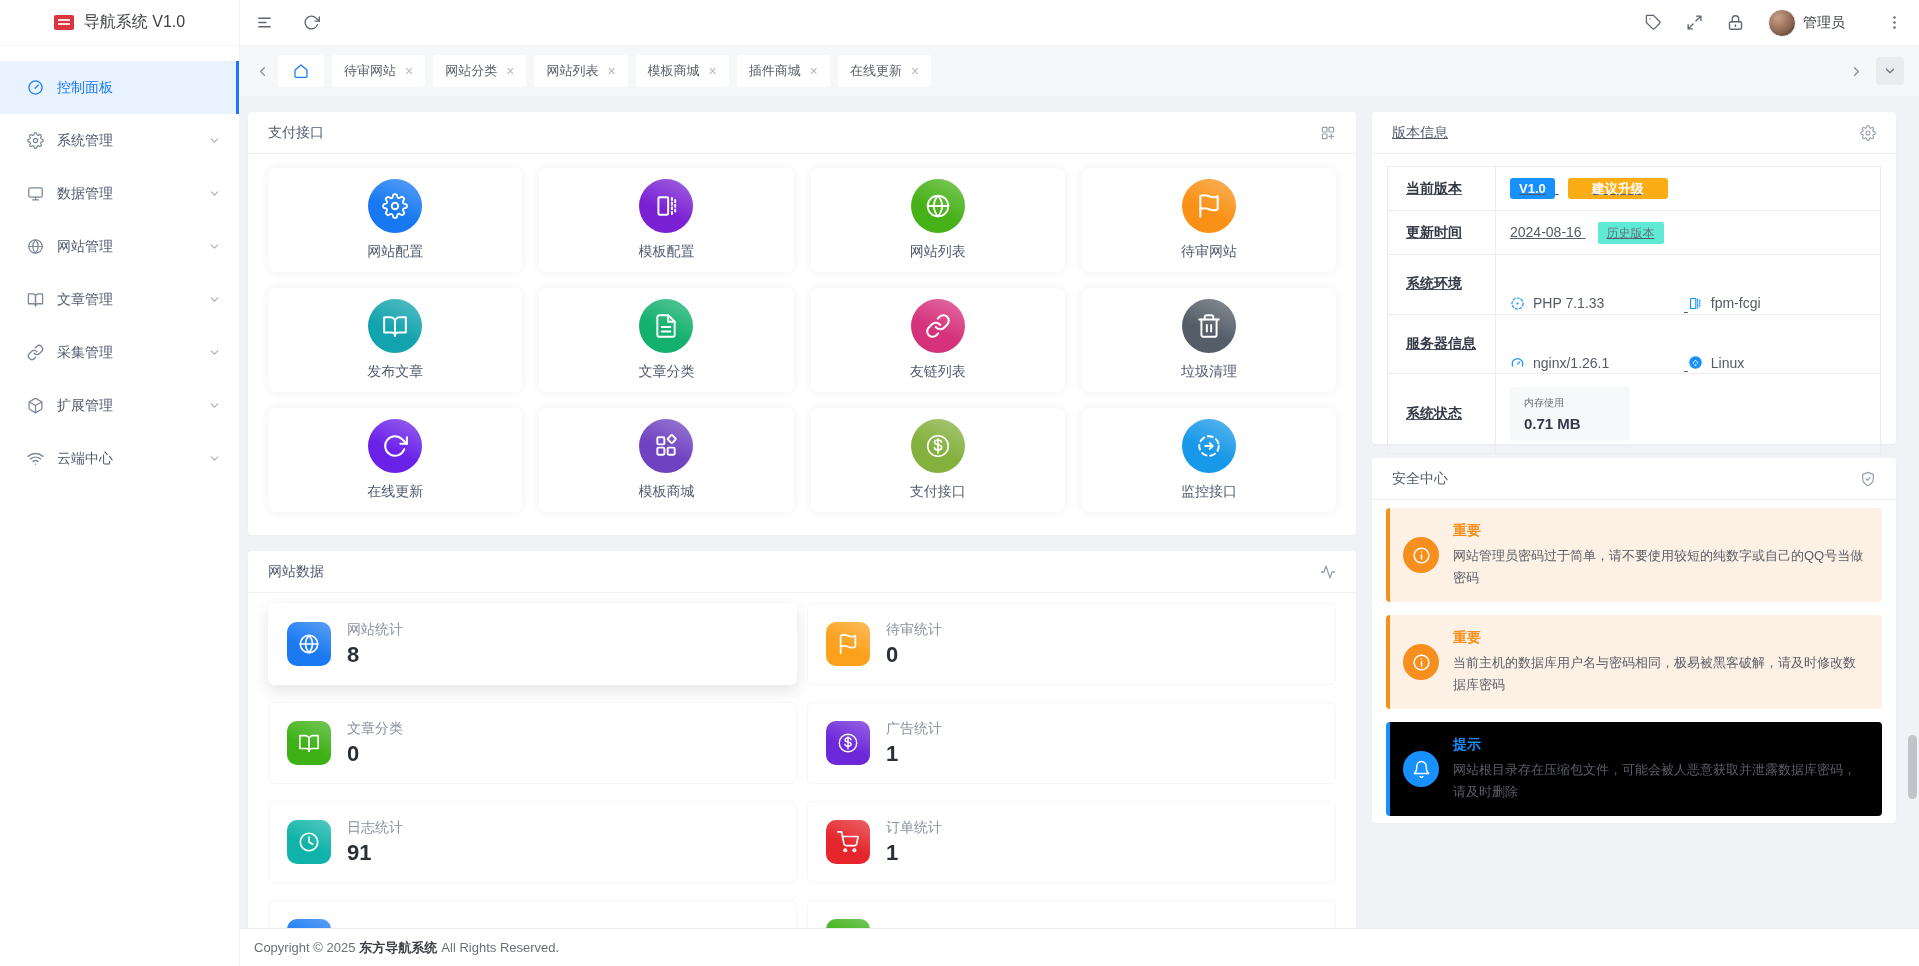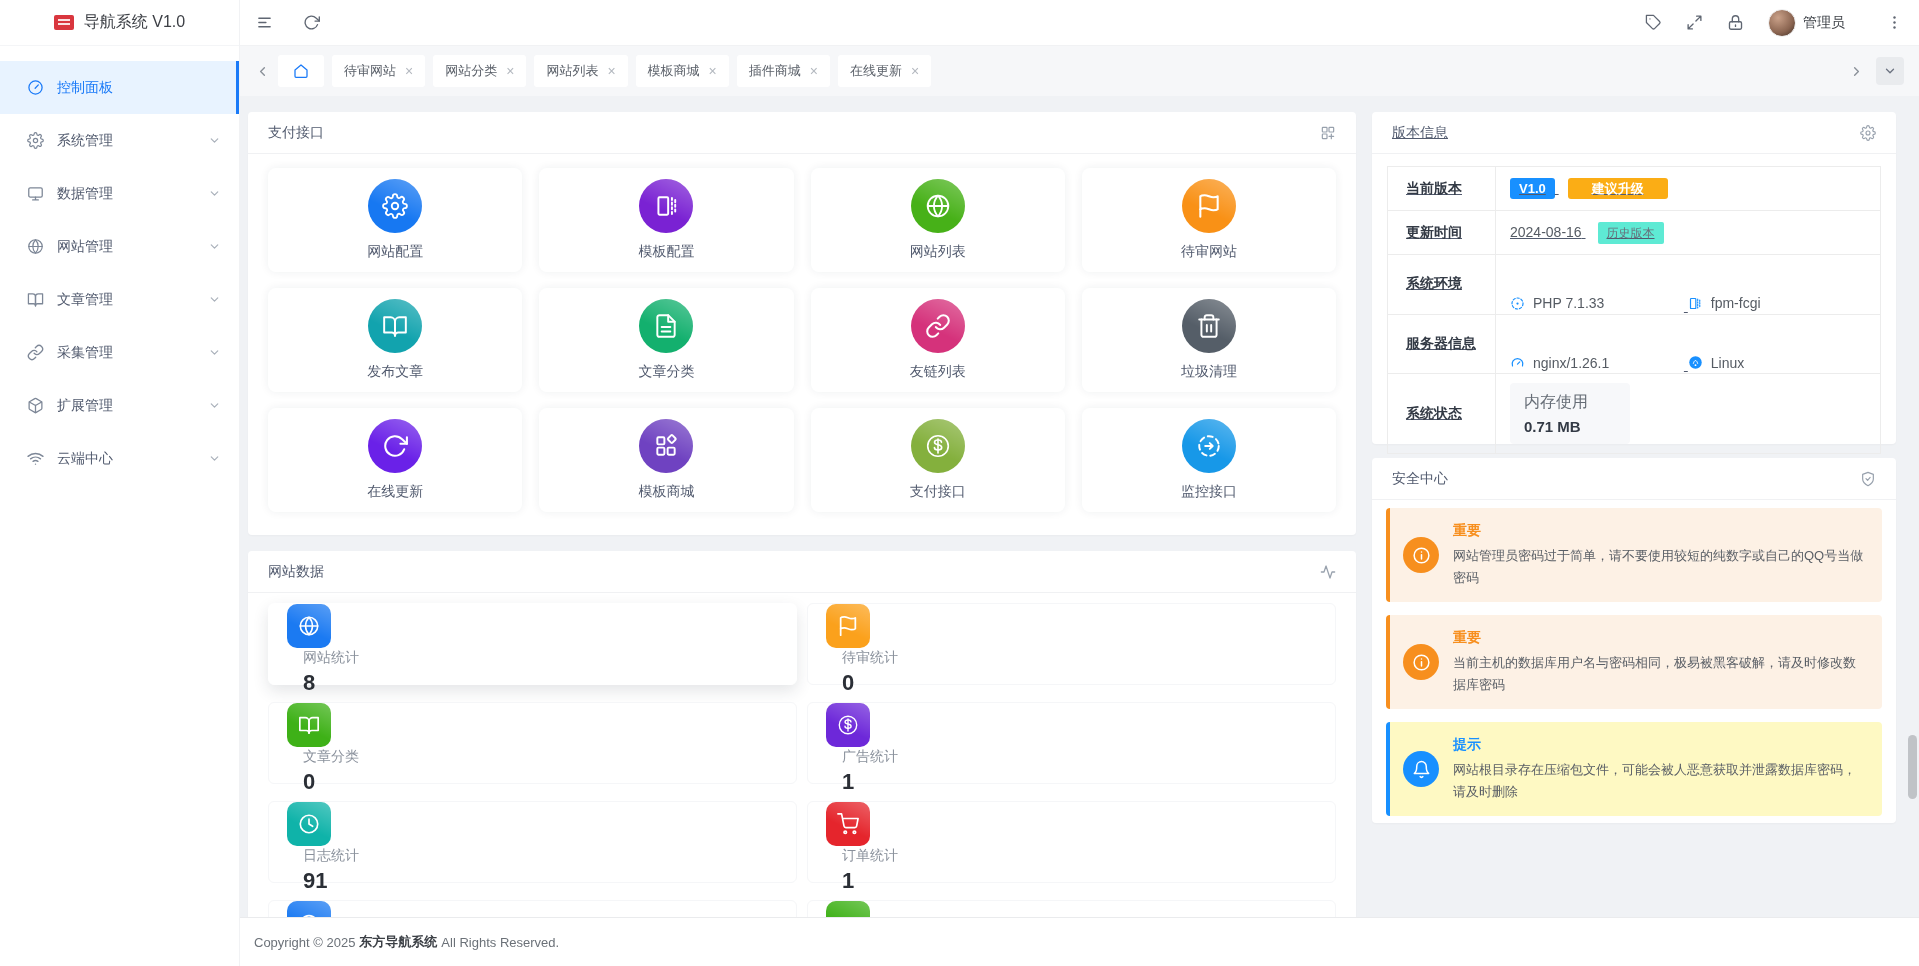--- a/index.html
+++ b/index.html
@@ -53,21 +53,21 @@
   .tiles { padding:14px 20px; display:grid; grid-template-columns:repeat(4,1fr); gap:16px 17px; }
   .tile { height:104px; background:#fff; border-radius:8px; box-shadow:0 0 10px rgba(31,45,61,.07); display:flex; flex-direction:column; align-items:center; justify-content:center; gap:10px; cursor:pointer; }
   .tile-ic { width:54px; height:54px; border-radius:50%; display:flex; align-items:center; justify-content:center; color:#fff; position:relative; }
   .tile-ic::after { content:""; position:absolute; inset:0; border-radius:inherit; background:linear-gradient(205deg, rgba(255,255,255,.30), rgba(255,255,255,0) 58%); }
   .tile-ic svg { width:26px; height:26px; position:relative; z-index:1; }
   .tile-lbl { font-size:14px; color:#515a6e; }
 
   
   #sitedata { left:248px; top:551px; width:1108px; height:431px; }
   .stats { padding:10px 20px; display:grid; grid-template-columns:1fr 1fr; gap:17px 10px; }
-  .stat { height:82px; background:#fff; border:1px solid #f5f6f8; border-radius:6px; display:flex; align-items:flex-start; padding-left:18px; cursor:pointer;flex-direction:column; }
+  .stat { height:82px; background:#fff; border:1px solid #f5f6f8; border-radius:6px; display:flex; align-items:center; padding-left:18px; cursor:pointer; }
   .stat.elevated { box-shadow:0 6px 16px rgba(31,45,61,.12); border-color:#fff; }
   .stat-ic { width:44px; height:44px; border-radius:10px; display:flex; align-items:center; justify-content:center; color:#fff; position:relative; flex:0 0 44px; }
   .stat-ic::after { content:""; position:absolute; inset:0; border-radius:inherit; background:linear-gradient(205deg, rgba(255,255,255,.28), rgba(255,255,255,0) 58%); }
   .stat-ic svg { width:22px; height:22px; position:relative; z-index:1; }
   .stat-tx { margin-left:16px; }
   .stat-lbl { font-size:14px; color:#8a919c; }
   .stat-val { font-size:22px; font-weight:700; color:#2b2f36; margin-top:3px; }
 
   
   #version { left:1372px; top:112px; width:524px; height:332px;text-decoration:underline; }
@@ -75,40 +75,40 @@
   .vtable td { border:1px solid #ececec; font-size:14px; vertical-align:middle; }
   .vlabel { width:108px; padding-left:18px; font-weight:700; color:#333a45; }
   .vval { padding-left:14px; color:#555b63; }
   .r1 td{height:44px;} .r2 td{height:44px;} .r3 td{height:50px;} .r4 td{height:53px;} .r5 td{height:80px;}
   .bdg-ver { background:#1890ff; color:#fff; border-radius:3px; padding:3px 9px; font-size:13px; font-weight:700; }
   .bdg-upg { background:#fbad15; color:#fff; border-radius:3px; padding:3px 24px; font-size:13px; font-weight:700; margin-left:9px; cursor:pointer; }
   .bdg-his { background:#5eead4; color:#67707b; font-size:12px; padding:4px 9px; border-radius:2px; margin-left:12px; cursor:pointer; }
   .envitem { display:inline-flex; align-items:center; gap:8px; width:47%;margin-top:40px; }
   .envitem svg { width:15px; height:15px; color:#1890ff; flex:0 0 15px; }
   .membox { background:#f7f8fa; border-radius:4px; padding:9px 14px; display:inline-block; min-width:120px; }
-  .mem-lbl { font-size:16px; color:#666d76; }
+  .mem-lbl { font-size:10px; color:#666d76; }
   .mem-val { font-size:15px; font-weight:700; color:#333a45; margin-top:5px; }
 
   
   #security { left:1372px; top:458px; width:524px; height:365px; }
   .alerts { padding:8px 14px 12px; }
   .alert { min-height:94px; border-radius:4px; border-left:4px solid; display:flex; align-items:center; margin-bottom:13px; padding:12px 16px 12px 0; }
   .alert.warning { background:#fdf1e5; border-color:#f78f1e; }
-  .alert.info { background:#fef9c3; border-color:#1890ff; }
+  .alert.info { background:#000000; border-color:#1890ff; }
   .al-ic { width:36px; height:36px; border-radius:50%; margin:0 14px 0 13px; display:flex; align-items:center; justify-content:center; color:#fff; flex:0 0 36px; }
   .warning .al-ic { background:#f78f1e; }
   .info .al-ic { background:#1890ff; }
   .al-ic svg { width:19px; height:19px; }
   .al-title { font-size:14px; font-weight:700; margin-bottom:5px; }
   .warning .al-title { color:#f78f1e; }
   .info .al-title { color:#1890ff; }
   .al-body { font-size:13px; color:#5a5f66; line-height:1.66; }
 
   
-  .footer { position:absolute; left:240px; right:0; bottom:0; height:49px; background:#fff; border-top:1px solid #eaebed; display:flex; align-items:center; padding-left:14px; font-size:13px; color:#6b7178; z-index:15; }
+  .footer { position:absolute; left:240px; right:0; bottom:0; height:38px; background:#fff; border-top:1px solid #eaebed; display:flex; align-items:center; padding-left:14px; font-size:13px; color:#6b7178; z-index:15; }
   .footer .brand { margin:0 4px; color:#3c4046; font-weight:700; }
 
   .scroll-thumb { position:absolute; right:2px; top:735px; width:9px; height:64px; background:#c0c3c7; border-radius:5px; z-index:30; cursor:pointer; }
 </style>
 </head>
 <body>
 
 <svg class="sym" xmlns="http://www.w3.org/2000/svg">
   <defs>
     <symbol id="i-dashboard" viewBox="0 0 24 24">

